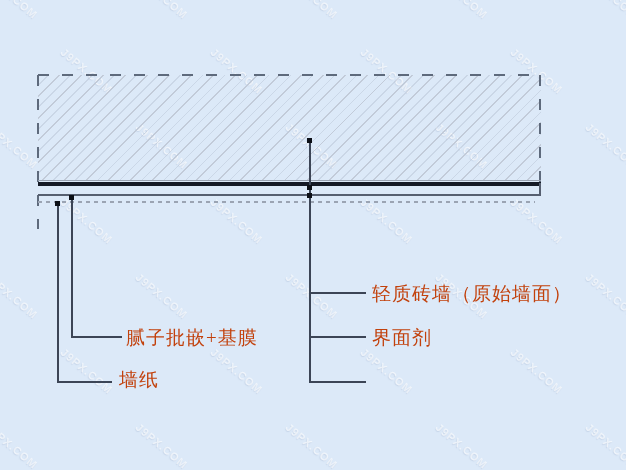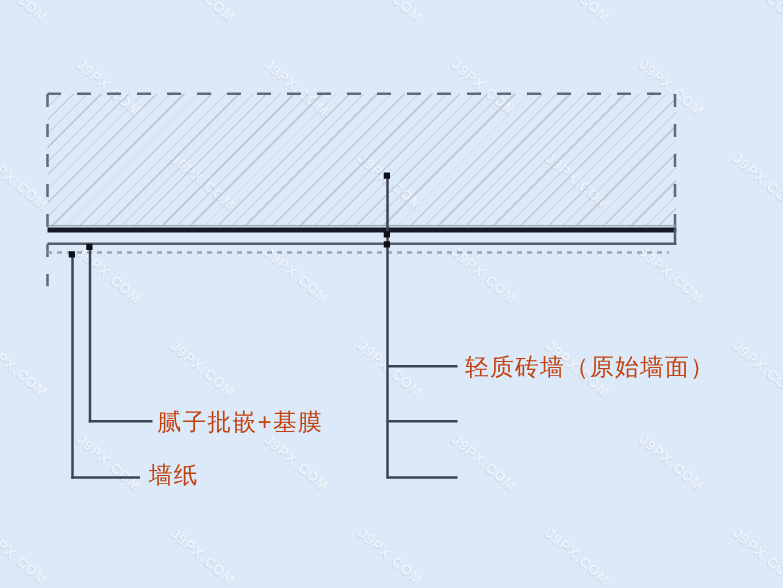--- a/index.html
+++ b/index.html
@@ -121,15 +121,16 @@
   <div class="leader-v" style="left:57px;top:203px;height:180px;"></div>
   <div class="leader-h" style="left:57px;top:381px;width:55px;"></div>
 
   <div class="dot" style="left:307px;top:138px;"></div>
   <div class="dot" style="left:307px;top:185px;"></div>
   <div class="dot" style="left:307px;top:193px;"></div>
   <div class="dot" style="left:69px;top:195px;"></div>
   <div class="dot" style="left:55px;top:201px;"></div>
 
   <div class="lbl" style="left:372px;top:294px;">轻质砖墙（原始墙面）</div>
-  <div class="lbl" style="left:126px;top:338px;font-family:Liberation Mono, monospace;">腻子批嵌+基膜</div>
+  <div class="lbl" style="left:372px;top:338px;">界面剂</div>
+  <div class="lbl" style="left:126px;top:338px;">腻子批嵌+基膜</div>
   <div class="lbl" style="left:119px;top:380px;">墙纸</div>
 </div>
 
 </body></html>

